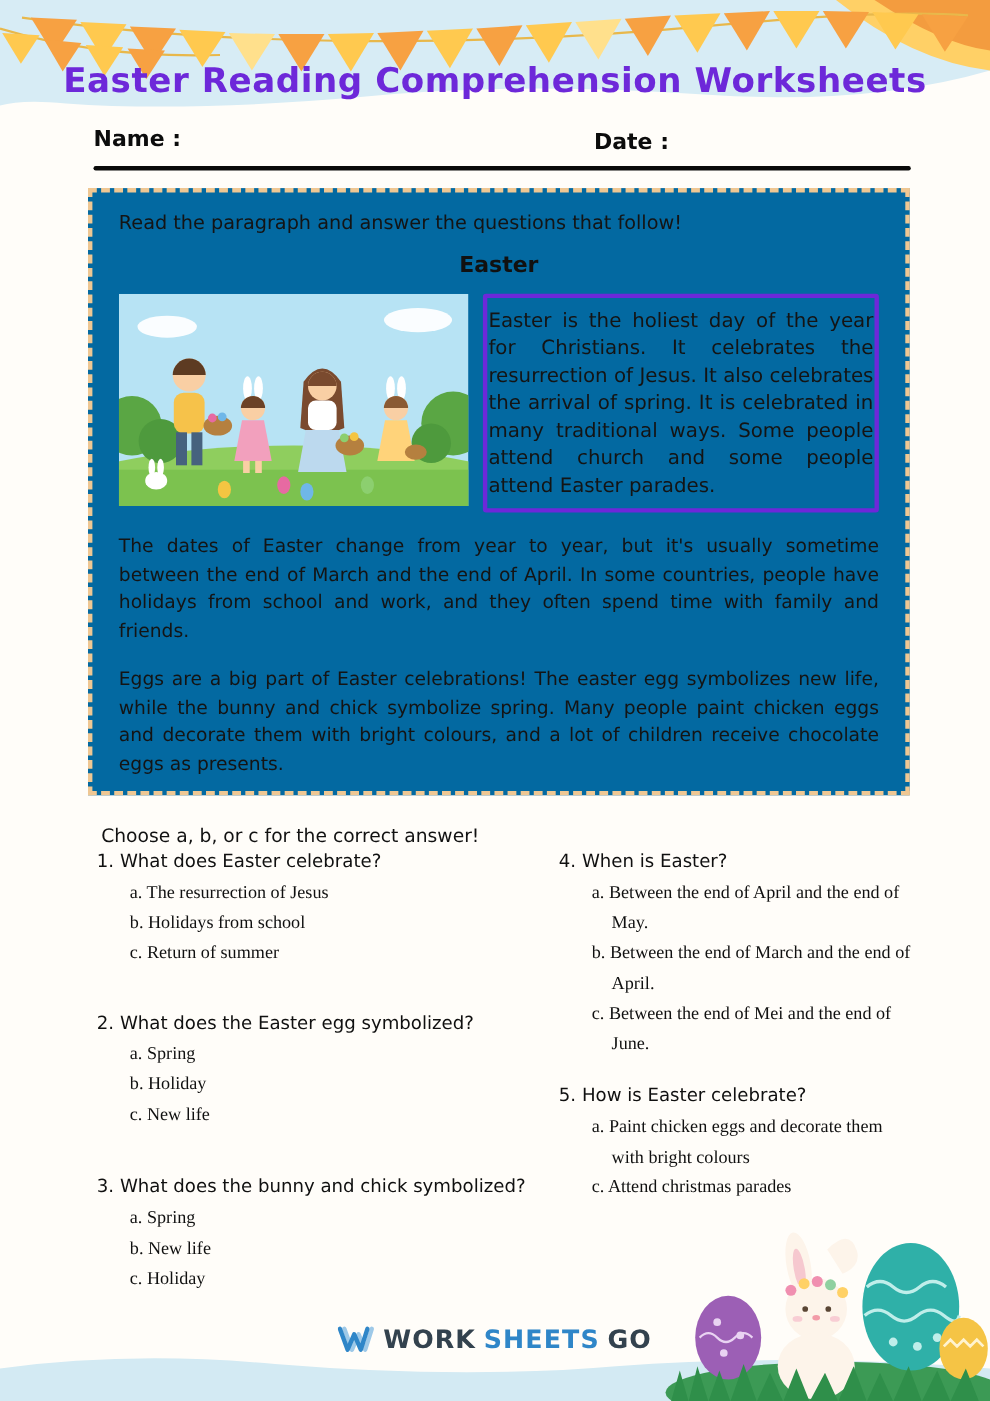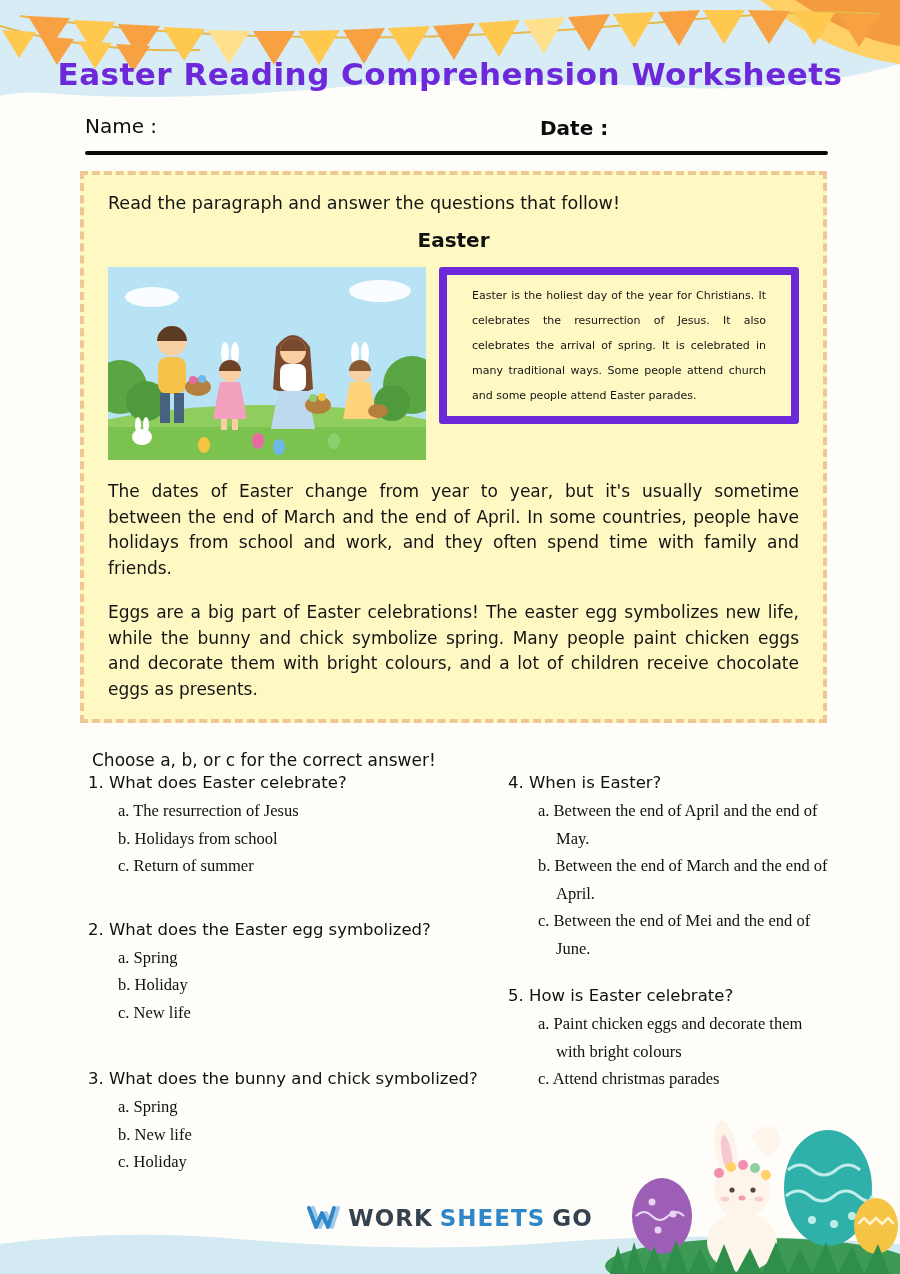--- a/index.html
+++ b/index.html
@@ -6,33 +6,33 @@
   html,body { width:900px; }
   body { font-family:"DejaVu Sans","Liberation Sans",sans-serif; background:#ffffff; }
   .page { position:relative; width:900px; height:1274px; background:#fffdf9; overflow:hidden; }
 
   
   .header-bg { position:absolute; top:0; left:0; z-index:0; }
   .bunting   { position:absolute; top:0; left:0; z-index:2; }
   .title { position:absolute; top:56px; left:0; width:100%; text-align:center;
            font-size:31px; font-weight:800; color:#6d28d9; letter-spacing:.5px; z-index:3; }
 
-  .name-label { position:absolute; top:114px; left:85px; font-size:20px; font-weight:normal; color:#0c0c0c; z-index:3;}
+  .name-label { position:absolute; top:114px; left:85px; font-size:20px; font-weight:bold; color:#0c0c0c; z-index:3;}
   .date-label { position:absolute; top:116px; left:540px; font-size:20px; font-weight:bold; color:#0c0c0c; z-index:3;}
   .rule { position:absolute; top:151px; left:85px; width:743px; height:4px; background:#0a0a0a; border-radius:2px; }
 
   
   .passage-box { position:absolute; top:171px; left:80px; width:747px; height:552px;
-                 border:4px dashed #efc793; padding:18px 24px; background:#fef9c3; }
+                 border:4px dashed #efc793; padding:18px 24px; background:#0369a1; }
   .instruction { font-size:17.5px; color:#141414; }
   .passage-heading { text-align:center; font-size:20px; font-weight:bold; color:#111; margin-top:15px; }
   .passage-row { display:flex; gap:13px; margin-top:15px; align-items:flex-start; }
   .illustration { width:318px; height:193px; flex:none; overflow:hidden; }
-  .p1 { flex:1; text-align:justify; font-size:11px; line-height:25px; color:#141414;
-        border:8px solid #6d28d9; border-radius:3px; padding:8px 25px; }
+  .p1 { flex:1; text-align:justify; font-size:18px; line-height:25px; color:#141414;
+        border:4px solid #6d28d9; border-radius:3px; padding:8px 1px; }
   .p2, .p3 { text-align:justify; font-size:17px; line-height:25.5px; color:#141414; margin-top:19px; }
 
   
   .choose { position:absolute; top:750px; left:92px; font-size:17px; color:#111; }
   .questions { position:absolute; top:769px; left:88px; width:745px; display:flex; }
   .q-col-left  { width:420px; }
   .q-col-right { width:325px; }
   .question { font-size:16.5px; color:#101010; }
   .q-text { line-height:28px; }
   .q-options { padding-left:30px;font-family:Liberation Serif, serif; }

